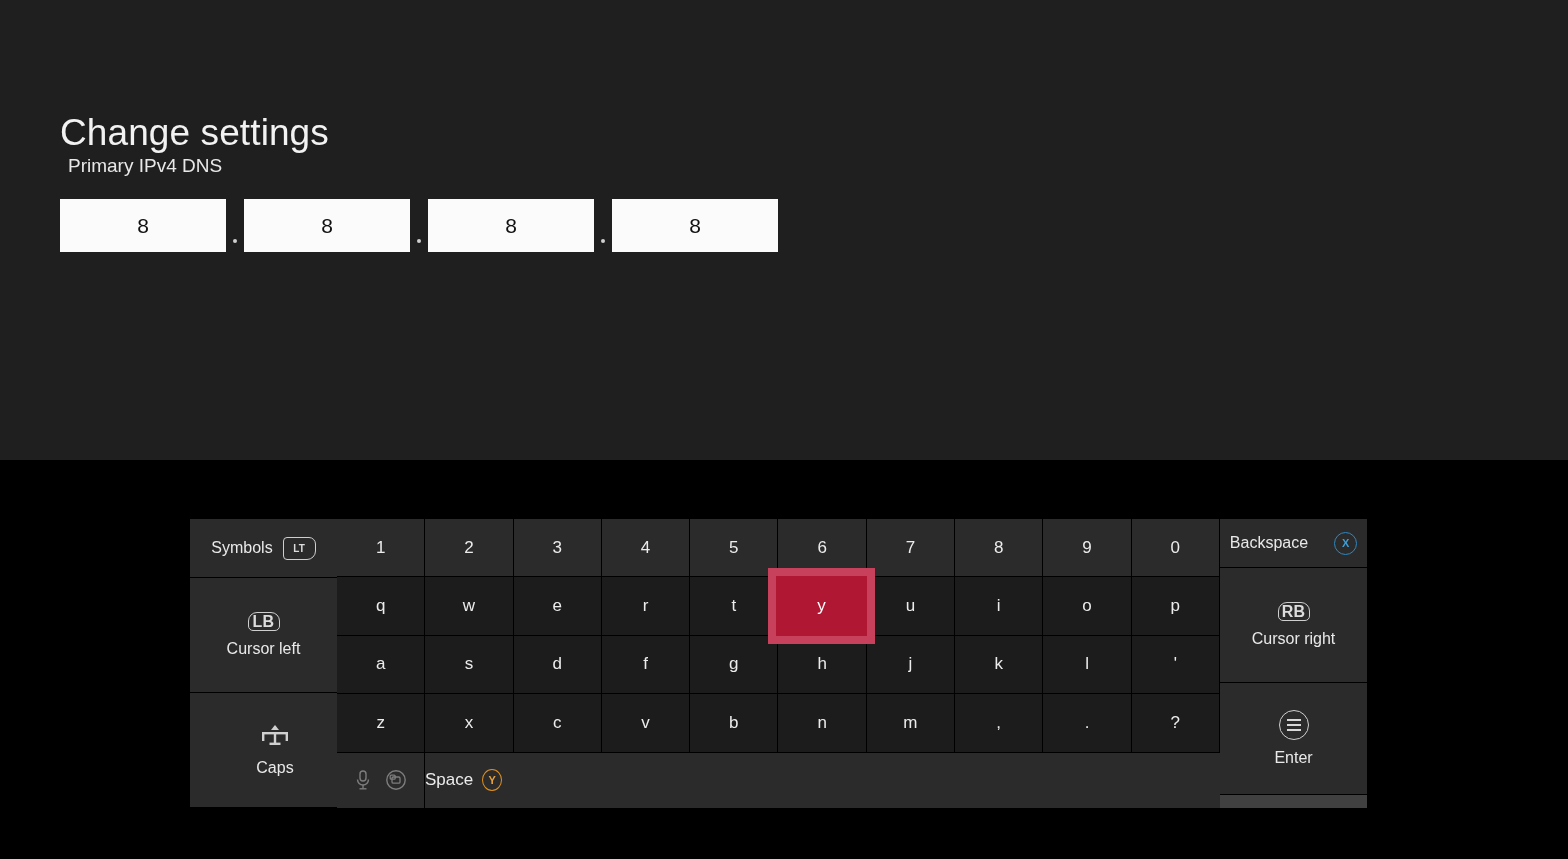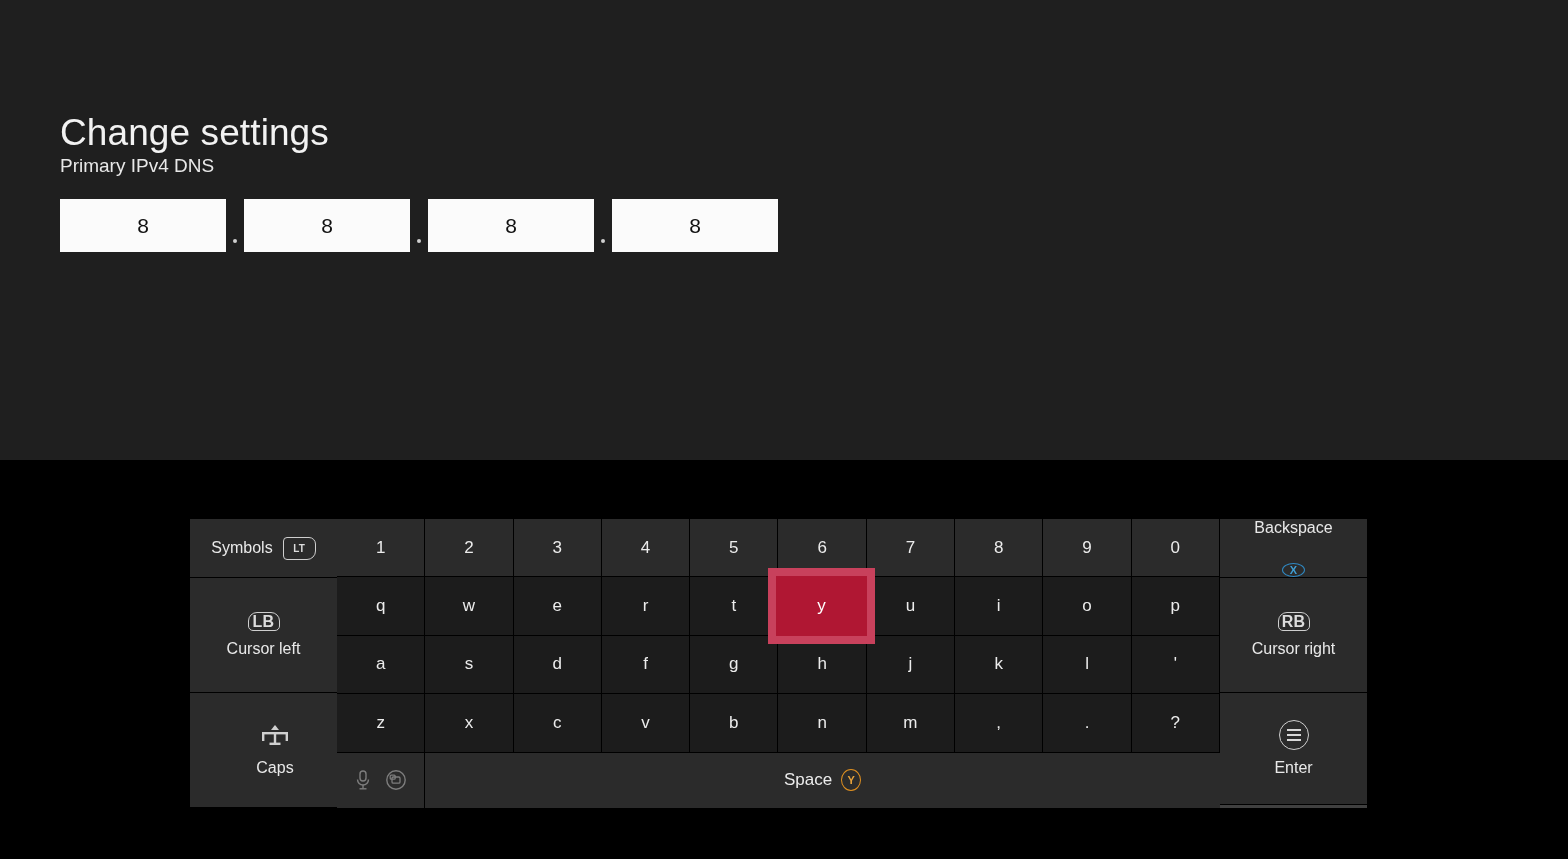--- a/index.html
+++ b/index.html
@@ -16,21 +16,21 @@
     position: absolute; left: 0; top: 0;
     width: 1568px; height: 460px;
     background: #1f1f1f;
   }
   .page-title {
     position: absolute; left: 60px; top: 78px;
     font-size: 37px; font-weight: 300; color: #f2f2f2;
     letter-spacing: 0.1px; line-height: 1; margin-top: 36px;
   }
   .field-label {
-    position: absolute; left: 60px; top: 155px;
+    position: absolute; left: 68px; top: 155px;
     font-size: 19px; font-weight: 400; color: #e8e8e8;
   }
   .octet-row {
     position: absolute; left: 60px; top: 199px;
     display: flex; align-items: flex-end;
   }
   .octet {
     width: 166px; height: 53px;
     background: #fbfbfb;
     color: #101010;
@@ -98,21 +98,21 @@
     align-items: center; justify-content: center;
     border-bottom: 1px solid #000;
     font-size: 16px;
     gap: 9px;
   }
   .side-key.symbols { height: 59px; flex-direction: row; gap: 10px; }
   .side-key.tall    { height: 115px; }
   .side-key.caps    { height: 115px; padding-left: 23px; }
 
   .side-key.enterkey { height: 112px; }
-  .side-key.bsp { height: 59px; flex-direction: column; gap: 26px; }
+  .side-key.bsp { height: 49px; flex-direction: row; gap: 26px; }
 
   .glyph-lt {
     width: 33px; height: 23px;
     border: 1.6px solid #cfcfcf;
     border-radius: 4px 7px 9px 4px;
     display: flex; align-items: center; justify-content: center;
     font-size: 10px; font-weight: 700; color: #dcdcdc; letter-spacing: .3px;
   }
   .glyph-bumper {
     width: 32px; height: 19px;
@@ -142,21 +142,21 @@
   .glyph-menu i { display: block; width: 14px; height: 2px; background: #d8d8d8; }
 
   .space-row { display: flex; height: 56px; }
   .space-icons {
     width: 88px; background: #2b2b2b;
     display: flex; align-items: center; justify-content: center; gap: 14px;
     border-right: 1px solid #000;
   }
   .space-bar {
     flex: 1; background: #2b2b2b;
-    display: flex; align-items: center; justify-content: center; gap: 9px;
+    display: flex; align-items: center; gap: 9px;
     color: #ececec; font-size: 17px;
   }
 
   
   .sel-wrap {
     position: absolute;
     left: 768px; top: 568px;
     width: 107px; height: 76px;
     background: #c8415c;
     display: flex; align-items: center; justify-content: center;

